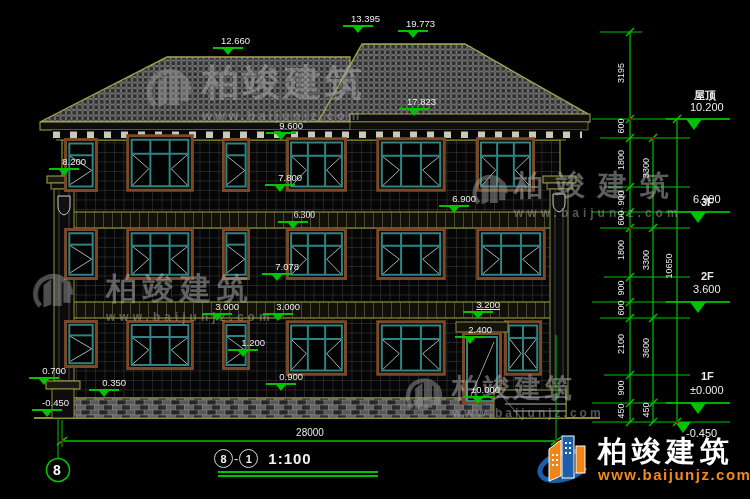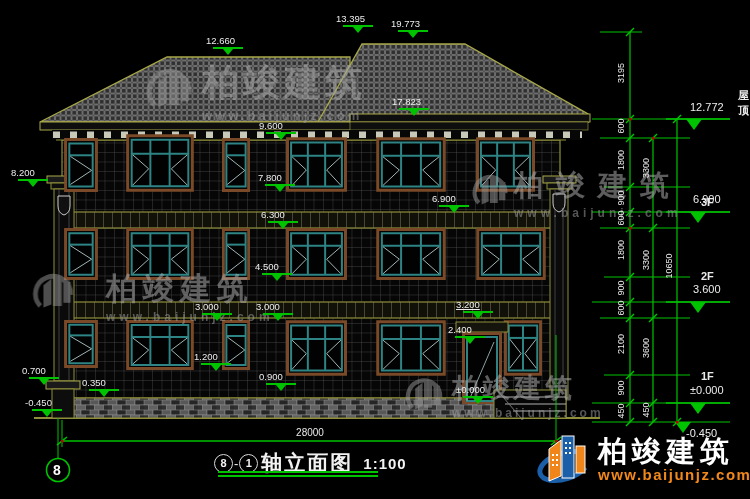--- a/index.html
+++ b/index.html
@@ -1,21 +1,21 @@
 <!DOCTYPE html>
 <html><head>
 <meta charset="utf-8">
 <style>
   html,body{margin:0;padding:0;background:#000;}
   .canvas{position:relative;width:750px;height:499px;background:#000;overflow:hidden;
           font-family:"Liberation Sans",sans-serif;}
   .canvas svg.draw{position:absolute;left:0;top:0;}
   .txt{position:absolute;color:#e9e9e9;font-size:10px;line-height:11px;white-space:nowrap;}
   
-  .em{position:absolute;width:44px;text-align:left;color:#ececec;font-size:9.5px;line-height:10px;}
+  .em{position:absolute;width:44px;text-align:right;color:#ececec;font-size:9.5px;line-height:10px;}
   .em .bar{margin:1px auto 0;width:30px;height:0;border-top:2px solid #00c300;position:relative;}
   .em .bar::after{content:"";position:absolute;left:50%;top:0;transform:translateX(-50%);
       border:5px solid transparent;border-top:6px solid #00c300;}
   
   .cl{position:absolute;width:40px;text-align:center;color:#ececec;font-size:9px;
       transform:rotate(-90deg);}
   
   .lv-l{position:absolute;color:#ececec;font-size:11px;font-weight:bold;}
   .lv-v{position:absolute;color:#ececec;font-size:11px;}
   
@@ -288,30 +288,30 @@
     <span class="wbrand" style="font-size:27px;letter-spacing:4px;">柏竣建筑</span>
     <span class="wurl" style="font-size:12px;letter-spacing:3px;">www.baijunjz.com</span>
   </div>
 </div>
 
 <div class="em" style="left:206px;top:36px;"><span>12.660</span><div class="bar"></div></div>
 <div class="em" style="left:336px;top:14px;"><span>13.395</span><div class="bar"></div></div>
 <div class="em" style="left:391px;top:19px;"><span>19.773</span><div class="bar"></div></div>
 <div class="em" style="left:392px;top:97px;"><span>17.823</span><div class="bar"></div></div>
 <div class="em" style="left:259px;top:121px;"><span>9.600</span><div class="bar"></div></div>
-<div class="em" style="left:11px;top:157px;margin-top:11px;"><span>8.200</span><div class="bar"></div></div>
+<div class="em" style="left:42px;top:157px;"><span>8.200</span><div class="bar"></div></div>
 <div class="em" style="left:258px;top:173px;"><span>7.800</span><div class="bar"></div></div>
 <div class="em" style="left:432px;top:194px;"><span>6.900</span><div class="bar"></div></div>
-<div class="em" style="left:261px;top:210px;"><span>6.300</span><div class="bar"></div></div>
-<div class="em" style="left:255px;top:262px;"><span>4.500</span><div class="bar"></div></div>
+<div class="em" style="left:271px;top:210px;font-family:Liberation Serif, serif;"><span>6.300</span><div class="bar"></div></div>
+<div class="em" style="left:255px;top:262px;"><span>7.078</span><div class="bar"></div></div>
 <div class="em" style="left:195px;top:302px;"><span>3.000</span><div class="bar"></div></div>
 <div class="em" style="left:256px;top:302px;"><span>3.000</span><div class="bar"></div></div>
 <div class="em" style="left:456px;top:300px;text-decoration:underline;"><span>3.200</span><div class="bar"></div></div>
 <div class="em" style="left:448px;top:325px;"><span>2.400</span><div class="bar"></div></div>
-<div class="em" style="left:194px;top:352px;"><span>1.200</span><div class="bar"></div></div>
+<div class="em" style="left:194px;top:338px;padding-left:27px;"><span>1.200</span><div class="bar"></div></div>
 <div class="em" style="left:259px;top:372px;"><span>0.900</span><div class="bar"></div></div>
 <div class="em" style="left:22px;top:366px;"><span>0.700</span><div class="bar"></div></div>
 <div class="em" style="left:82px;top:378px;"><span>0.350</span><div class="bar"></div></div>
 <div class="em" style="left:25px;top:398px;"><span>-0.450</span><div class="bar"></div></div>
 <div class="em" style="left:456px;top:385px;"><span>±0.000</span><div class="bar"></div></div>
 
 <div class="cl" style="left:601px;top:68px;">3195</div>
 <div class="cl" style="left:601px;top:121px;">600</div>
 <div class="cl" style="left:601px;top:155px;">1800</div>
 <div class="cl" style="left:601px;top:193px;">900</div>
@@ -321,39 +321,38 @@
 <div class="cl" style="left:601px;top:303px;">600</div>
 <div class="cl" style="left:601px;top:339px;">2100</div>
 <div class="cl" style="left:601px;top:383px;">900</div>
 <div class="cl" style="left:601px;top:406px;">450</div>
 <div class="cl" style="left:626px;top:163px;">3300</div>
 <div class="cl" style="left:626px;top:255px;">3300</div>
 <div class="cl" style="left:626px;top:343px;">3600</div>
 <div class="cl" style="left:626px;top:405px;">450</div>
 <div class="cl" style="left:649px;top:261px;">10650</div>
 
-<div class="lv-l" style="left:694px;top:88px;margin-left:44px;">屋顶</div>
-<div class="lv-v" style="left:690px;top:101px;">12.772</div>
+<div class="lv-l" style="left:694px;top:88px;">屋顶</div>
+<div class="lv-v" style="left:690px;top:101px;">10.200</div>
 <div class="lv-l" style="left:701px;top:196px;">3F</div>
 <div class="lv-v" style="left:693px;top:193px;">6.900</div>
 <div class="lv-l" style="left:701px;top:270px;">2F</div>
 <div class="lv-v" style="left:693px;top:283px;">3.600</div>
 <div class="lv-l" style="left:701px;top:370px;">1F</div>
 <div class="lv-v" style="left:690px;top:384px;">±0.000</div>
 <div class="lv-v" style="left:686px;top:427px;">-0.450</div>
 
 <div class="txt" style="left:285px;top:427px;width:50px;text-align:center;">28000</div>
 
 <div class="bub" style="left:53px;top:462px;">8</div>
 
 <div class="title">
   <span class="tcirc">8</span>
   <span class="tdash">-</span>
   <span class="tcirc">1</span>
-  <span class="tname">轴立面图</span>
   <span class="tscale">1:100</span>
 </div>
 <div class="uline" style="left:218px;top:471px;width:160px;"></div>
 <div class="uline" style="left:218px;top:475px;width:160px;"></div>
 
 <div class="flogo">
   <svg width="56" height="66" viewBox="0 0 56 66">
     <g transform="rotate(-18 28 40)">
       <ellipse cx="28" cy="40" rx="25" ry="13" fill="none" stroke="#1a5fa8" stroke-width="5" stroke-dasharray="98 26" stroke-dashoffset="-10"></ellipse>
     </g>

